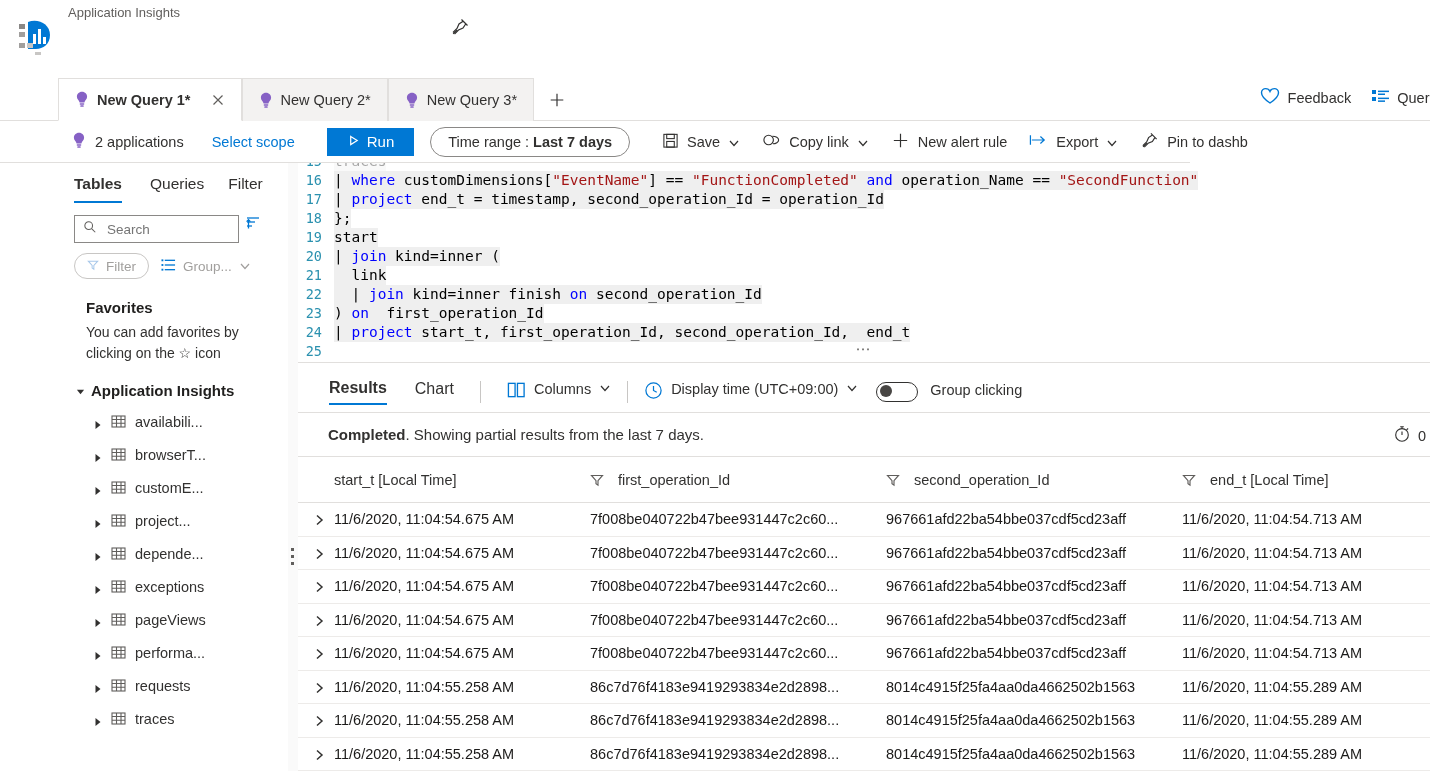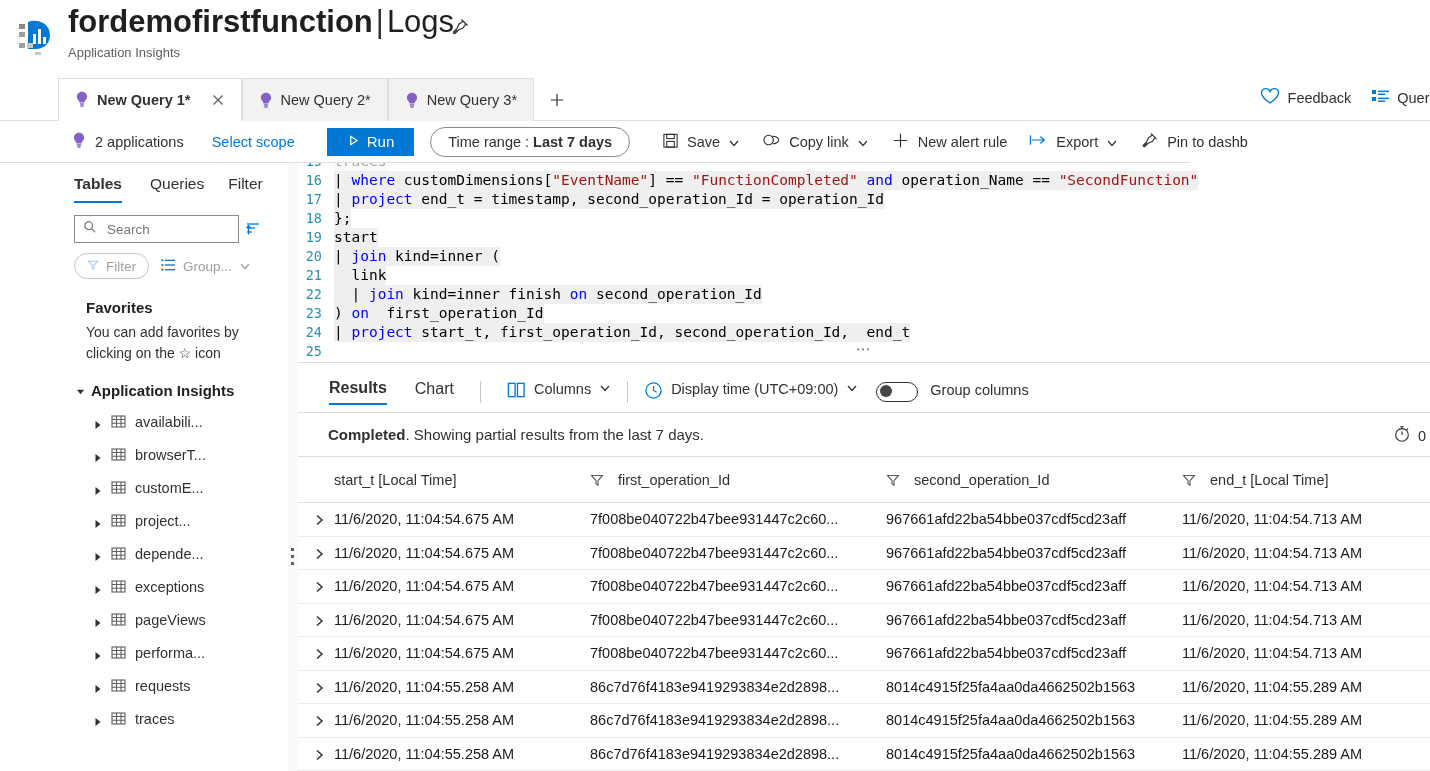--- a/index.html
+++ b/index.html
@@ -53,21 +53,21 @@
   .time-pill b { font-weight:700; margin-left:4px;}
   .cmd-btn { display:flex; align-items:center; gap:8px; font-size:14.5px; color:#323130; cursor:pointer; white-space:nowrap; margin-right:22px;}
   .cmd-btn.bold { font-weight:400; }
   .chev-sm { width:12px; height:12px; color:#323130; }
 
   
   .leftpanel { position:absolute; left:58px; top:163px; width:235px; height:608px; background:#fff; border-right:1px solid #e1dfdd; overflow:hidden;}
   .lp-tabs { display:flex; gap:28px; padding:12px 16px 0 16px; font-size:15.5px; color:#323130; }
   .lp-tab { padding-bottom:8px; cursor:pointer; white-space:nowrap; }
   .lp-tab.active { font-weight:700; border-bottom:2px solid #0078d4; }
-  .lp-search-row { display:flex; align-items:center; gap:6px; padding:12px 14px 0 16px; }
+  .lp-search-row { display:flex; align-items:flex-start; gap:6px; padding:12px 14px 0 16px; }
   .search-box { display:flex; align-items:center; gap:8px; width:165px; height:28px; border:1px solid #8a8886; padding:0 8px; background:#fff;}
   .search-box input { border:none; outline:none; font-size:13.5px; color:#605e5c; width:115px; font-family:"Liberation Sans", sans-serif; background:transparent;}
   .sortbtn { color:#0078d4; width:16px; height:16px; cursor:pointer;}
   .lp-filter-row { display:flex; align-items:center; gap:12px; padding:10px 16px 0 16px; }
   .filter-pill { display:flex; align-items:center; gap:7px; height:26px; padding:0 12px; border:1px solid #c8c6c4; border-radius:14px; font-size:13.5px; color:#a19f9d; cursor:pointer;}
   .group-btn { display:flex; align-items:center; gap:7px; font-size:13.5px; color:#a19f9d; cursor:pointer;}
   .group-btn .gicon { color:#0078d4; }
   .fav-title { font-size:15px; font-weight:700; padding:20px 16px 0 28px; color:#201f1e;}
   .fav-text { font-size:14px; color:#323130; line-height:21px; padding:6px 16px 0 28px; }
   .ai-group { display:flex; align-items:center; gap:6px; padding:18px 16px 0 18px; font-size:15px; font-weight:700; color:#201f1e; cursor:pointer;}
@@ -131,23 +131,20 @@
         <rect x="22" y="13" width="3" height="15" fill="#fff"></rect>
         <rect x="27" y="21" width="3" height="7" fill="#fff"></rect>
         <rect x="3" y="8" width="6" height="5" fill="#8a8886"></rect>
         <rect x="3" y="16" width="6" height="5" fill="#a19f9d"></rect>
         <rect x="3" y="27" width="6" height="5" fill="#a19f9d"></rect>
         <rect x="11" y="27" width="6" height="5" fill="#c8c6c4"></rect>
         <rect x="19" y="36" width="6" height="3" fill="#c8c6c4"></rect>
       </svg>
     </span>
     <div class="title-wrap">
-      <div class="page-title">
-        <b>fordemofirstfunction</b><span class="sep">|</span><span>Logs</span>
-      </div>
       <div class="page-subtitle">Application Insights</div>
     </div>
     <span class="pin-icon">
       <svg viewBox="0 0 20 20" width="20" height="20" fill="none" stroke="#323130" stroke-width="1.2">
         <path d="M11.5 2.5 L17.5 8.5 M13.5 4 L9 7 L7 11.5 L3 15.5 M16 6.5 L13 11 L8.5 13 L4.5 17"></path>
         <path d="M3.2 16.8 L7.2 12.8"></path>
       </svg>
     </span>
   </div>
 
@@ -551,21 +548,21 @@
       <span class="chev-sm">
         <svg viewBox="0 0 12 12" width="12" height="12" fill="none" stroke="#323130" stroke-width="1.2">
             <path d="M2 4 L6 8.5 L10 4"></path>
           </svg>
       </span>
     </div>
     <div class="res-ctrl" style="margin-left:18px; gap:12px;">
       <span class="toggle">
           <span class="knob"></span>
         </span>
-      <span>Group columns</span>
+      <span>Group clicking</span>
     </div>
   </div>
 
   <div class="status">
     <div class="status-text">
       <b>Completed</b><span>. Showing partial results from the last 7 days.</span>
     </div>
     <div class="stopwatch">
       <span>
         <svg viewBox="0 0 20 20" width="18" height="18" fill="none" stroke="#323130" stroke-width="1.25">

